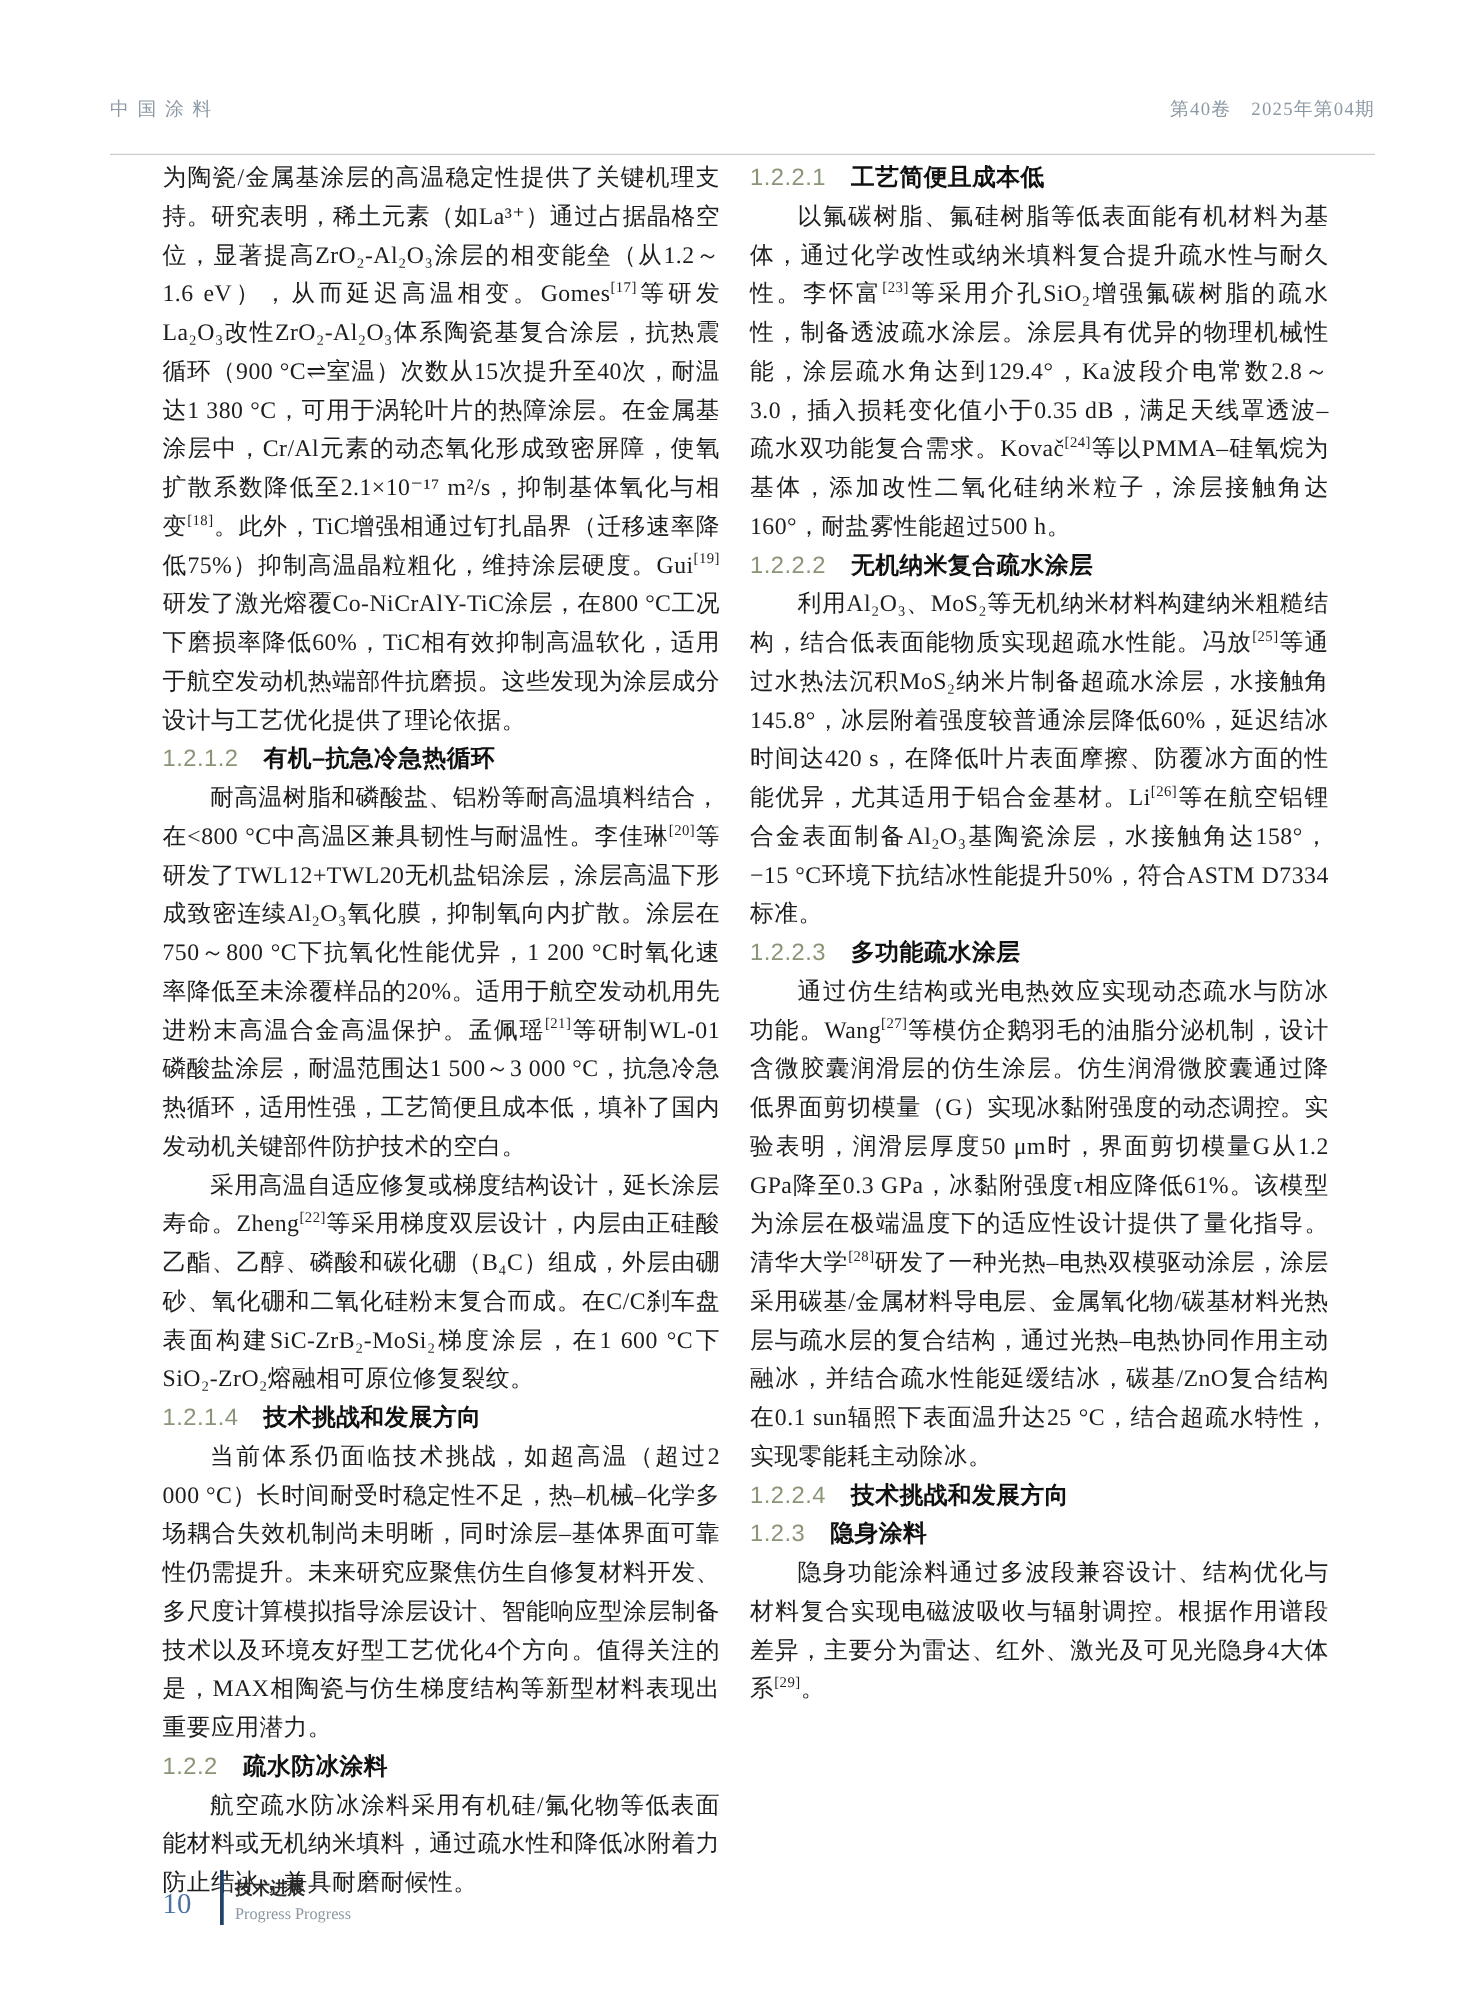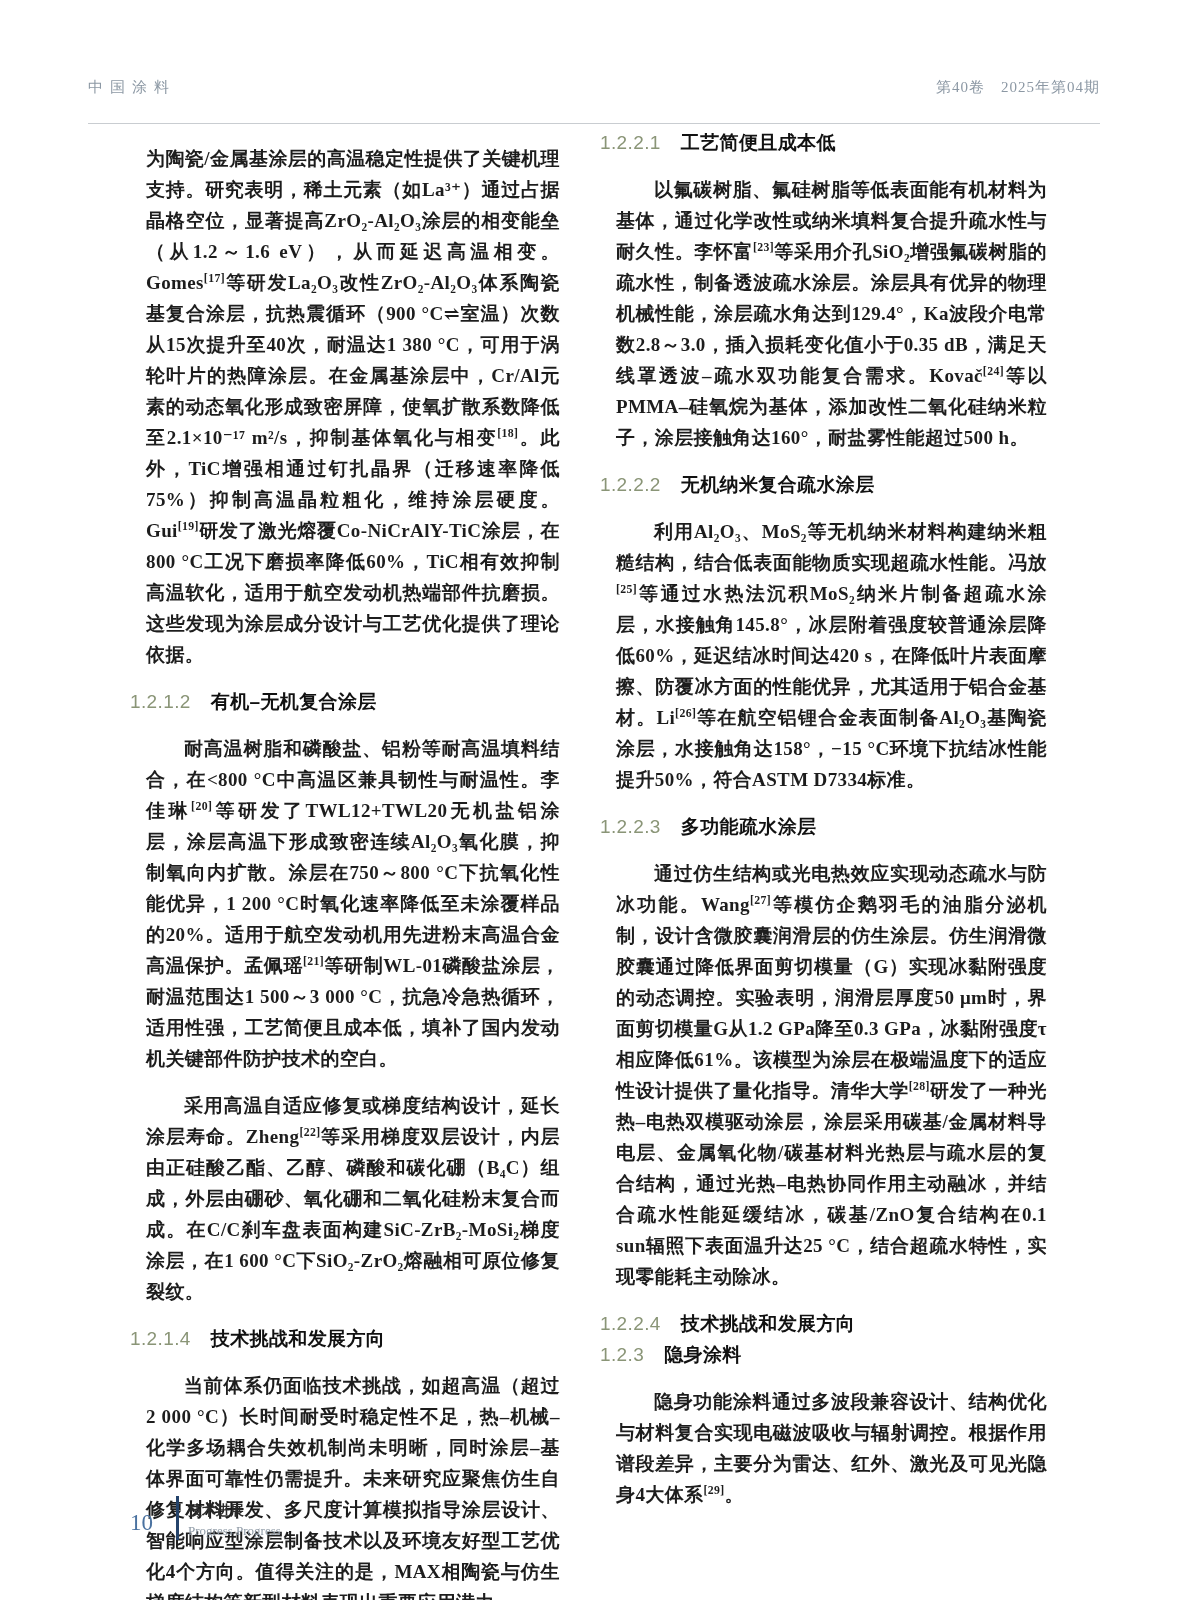--- a/index.html
+++ b/index.html
@@ -32,21 +32,21 @@
   .journal-name{letter-spacing:7px;}
   .issue-info{letter-spacing:1px;}
   
   .column{
     position:absolute;top:127px;
     font-size:19px;line-height:31px;
     text-align:justify;letter-spacing:0.02em;
   }
   .column-left{left:130px;width:446px;}
   .column-right{left:600px;width:463px;}
-  .para{margin:16px;text-indent:2em;font-weight:bold;}
+  .para{margin:0;text-indent:2em;}
   .para.no-indent{text-indent:0;}
   .para sup{font-size:0.62em;line-height:0;}
   .section-heading{
     margin:0;
     font-family:"Liberation Sans","DejaVu Sans",sans-serif;
     font-size:19px;line-height:31px;font-weight:600;
     text-align:left;
   }
   .section-heading .num{color:var(--heading-number);font-weight:400;margin-right:20px;}
   .section-heading .ttl{color:#111;}
@@ -75,21 +75,21 @@
 
 <div class="page">
 
   <div class="page-header">
     <span class="journal-name">中国涂料</span>
     <span class="issue-info">第40卷　2025年第04期</span>
   </div>
 
   <div class="column column-left">
       <p class="para no-indent">为陶瓷/金属基涂层的高温稳定性提供了关键机理支持。研究表明，稀土元素（如La³⁺）通过占据晶格空位，显著提高ZrO₂-Al₂O₃涂层的相变能垒（从1.2～1.6 eV），从而延迟高温相变。Gomes<sup>[17]</sup>等研发La₂O₃改性ZrO₂-Al₂O₃体系陶瓷基复合涂层，抗热震循环（900 °C⇌室温）次数从15次提升至40次，耐温达1 380 °C，可用于涡轮叶片的热障涂层。在金属基涂层中，Cr/Al元素的动态氧化形成致密屏障，使氧扩散系数降低至2.1×10⁻¹⁷ m²/s，抑制基体氧化与相变<sup>[18]</sup>。此外，TiC增强相通过钉扎晶界（迁移速率降低75%）抑制高温晶粒粗化，维持涂层硬度。Gui<sup>[19]</sup>研发了激光熔覆Co-NiCrAlY-TiC涂层，在800 °C工况下磨损率降低60%，TiC相有效抑制高温软化，适用于航空发动机热端部件抗磨损。这些发现为涂层成分设计与工艺优化提供了理论依据。</p>
-      <div class="section-heading"><span class="num">1.2.1.2</span><span class="ttl">有机–无机复合涂层</span></div>
+      <div class="section-heading"><span class="num">1.2.1.2</span><span class="ttl">有机–抗急冷急热循环</span></div>
       <p class="para">耐高温树脂和磷酸盐、铝粉等耐高温填料结合，在&lt;800 °C中高温区兼具韧性与耐温性。李佳琳<sup>[20]</sup>等研发了TWL12+TWL20无机盐铝涂层，涂层高温下形成致密连续Al₂O₃氧化膜，抑制氧向内扩散。涂层在750～800 °C下抗氧化性能优异，1 200 °C时氧化速率降低至未涂覆样品的20%。适用于航空发动机用先进粉末高温合金高温保护。孟佩瑶<sup>[21]</sup>等研制WL-01磷酸盐涂层，耐温范围达1 500～3 000 °C，抗急冷急热循环，适用性强，工艺简便且成本低，填补了国内发动机关键部件防护技术的空白。</p>
       <p class="para">采用高温自适应修复或梯度结构设计，延长涂层寿命。Zheng<sup>[22]</sup>等采用梯度双层设计，内层由正硅酸乙酯、乙醇、磷酸和碳化硼（B₄C）组成，外层由硼砂、氧化硼和二氧化硅粉末复合而成。在C/C刹车盘表面构建SiC-ZrB₂-MoSi₂梯度涂层，在1 600 °C下SiO₂-ZrO₂熔融相可原位修复裂纹。</p>
       <div class="section-heading"><span class="num">1.2.1.4</span><span class="ttl">技术挑战和发展方向</span></div>
       <p class="para">当前体系仍面临技术挑战，如超高温（超过2 000 °C）长时间耐受时稳定性不足，热–机械–化学多场耦合失效机制尚未明晰，同时涂层–基体界面可靠性仍需提升。未来研究应聚焦仿生自修复材料开发、多尺度计算模拟指导涂层设计、智能响应型涂层制备技术以及环境友好型工艺优化4个方向。值得关注的是，MAX相陶瓷与仿生梯度结构等新型材料表现出重要应用潜力。</p>
       <div class="section-heading"><span class="num">1.2.2</span><span class="ttl">疏水防冰涂料</span></div>
       <p class="para">航空疏水防冰涂料采用有机硅/氟化物等低表面能材料或无机纳米填料，通过疏水性和降低冰附着力防止结冰，兼具耐磨耐候性。</p>
     </div>
 
   <div class="column column-right">
       <div class="section-heading"><span class="num">1.2.2.1</span><span class="ttl">工艺简便且成本低</span></div>

